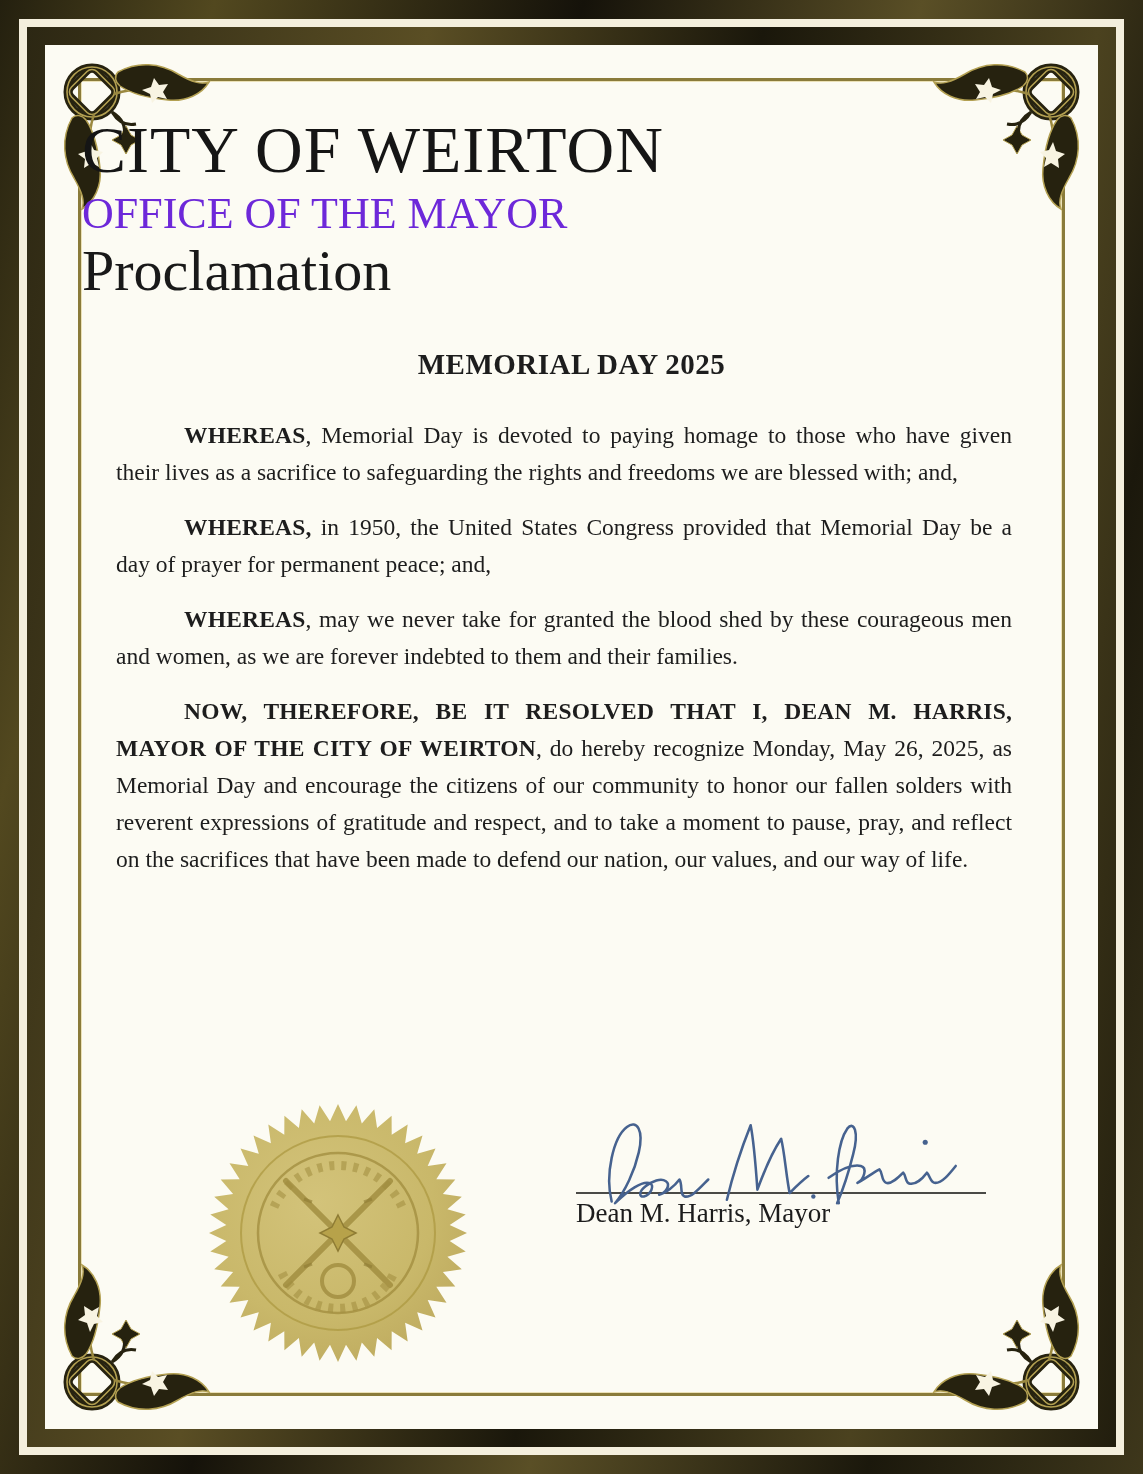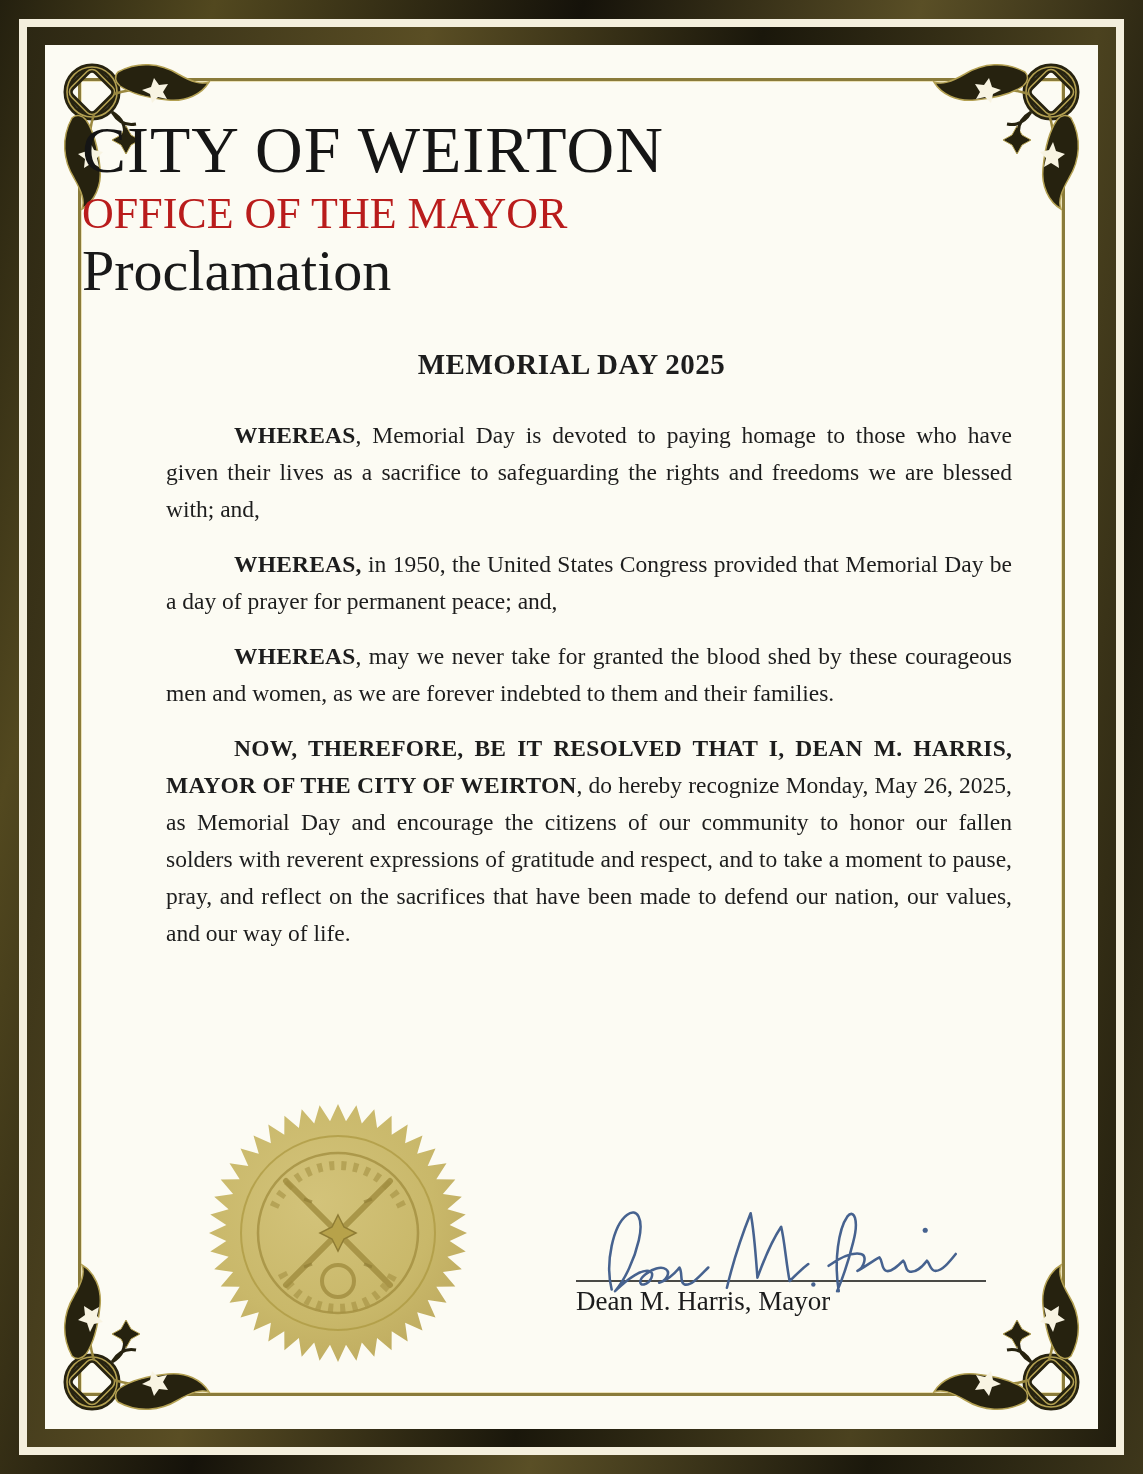--- a/index.html
+++ b/index.html
@@ -21,29 +21,29 @@
   
   .orn{position:absolute;width:158px;height:158px;}
   .orn-tl{top:56px;left:56px;}
   .orn-tr{top:56px;right:56px;transform:scaleX(-1);}
   .orn-bl{bottom:56px;left:56px;transform:scaleY(-1);}
   .orn-br{bottom:56px;right:56px;transform:scale(-1,-1);}
   
   .content{position:absolute;inset:82px;}
   .masthead{}
   .org-name{margin-top:34px;font-size:66px;line-height:1.04;letter-spacing:1px;color:#151515;}
-  .office-name{margin-top:6px;font-size:44px;line-height:1.05;color:#b91c1c;}
+  .office-name{margin-top:6px;font-size:44px;line-height:1.05;color:#6d28d9;}
   .doc-type{margin-top:4px;font-size:58px;line-height:1.05;color:#191919;}
   .doc-title{margin-top:46px;text-align:center;font-size:29px;font-weight:bold;letter-spacing:.5px;}
-  .body-text{margin:36px 49px 0 84px;font-size:23.5px;line-height:37px;text-align:justify;}
+  .body-text{margin:36px 49px 0 34px;font-size:23.5px;line-height:37px;text-align:justify;}
   .body-text p{margin:0 0 18px 0;text-indent:68px;}
   .body-text b{letter-spacing:.2px;}
   
   .seal{position:absolute;left:126px;top:1021px;width:260px;height:260px;}
-  .signature-block{position:absolute;left:494px;top:1116px;width:414px;}
+  .signature-block{position:absolute;left:494px;top:1028px;width:414px;}
   .signature-svg{display:block;width:412px;height:100px;margin-bottom:-2px;}
   .signature-line{border-bottom:2px solid #4a4a46;width:410px;margin-top:-18px;}
   .signer-name{font-size:27px;margin-top:4px;color:#1c1c1c;}
   .hidden-defs{position:absolute;width:0;height:0;overflow:hidden;}
 </style>
 </head>
 <body>
 
 <svg class="hidden-defs" aria-hidden="true">
   <defs>

